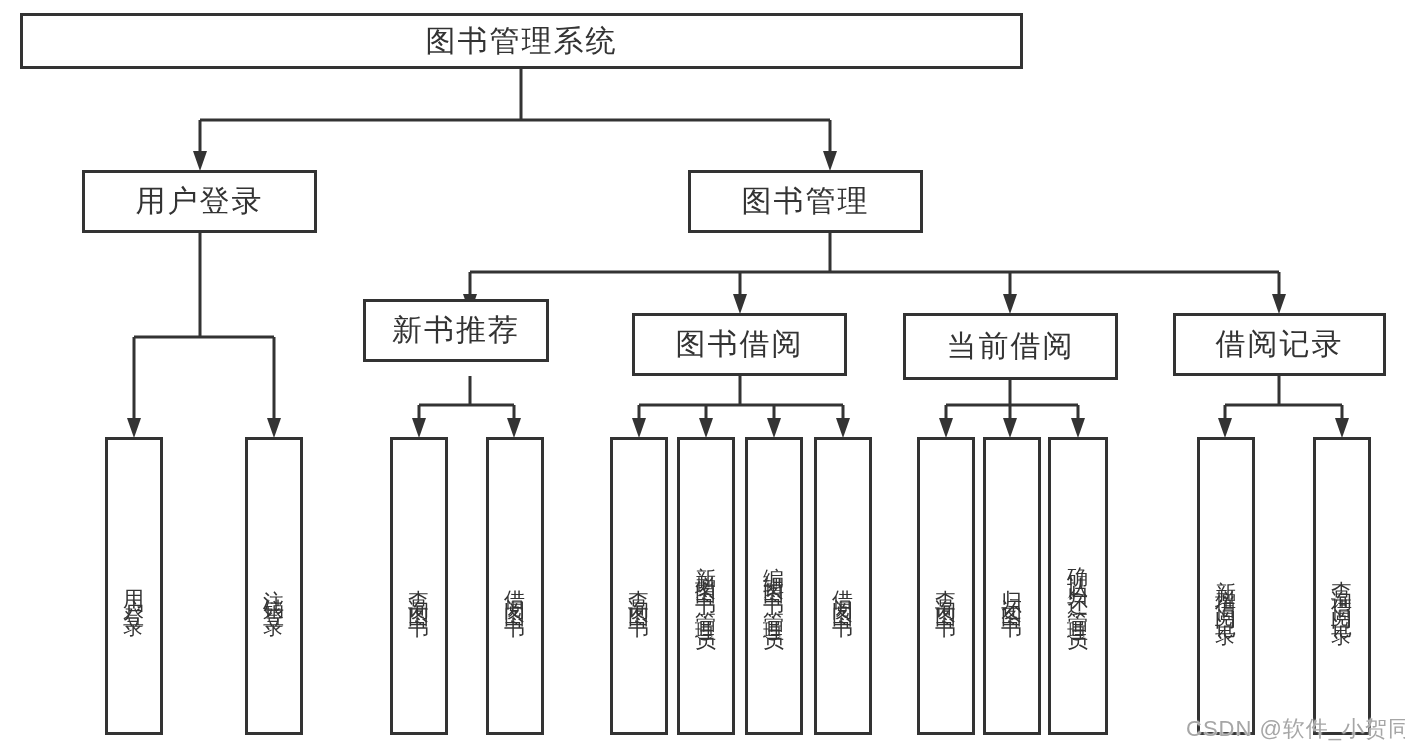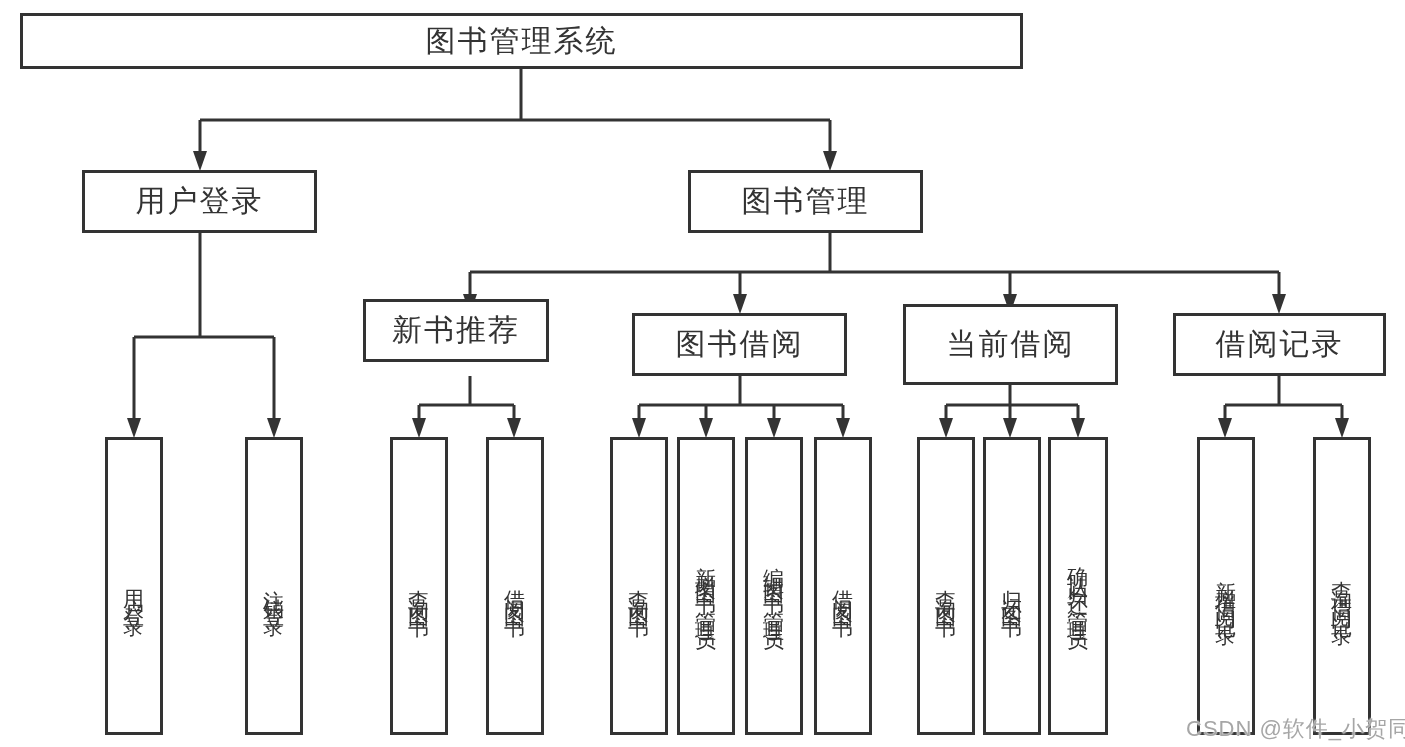--- a/index.html
+++ b/index.html
@@ -114,21 +114,21 @@
   <div class="node hbox" style="left:688px;top:170px;width:235px;height:63px">
     <span>图书管理</span>
   </div>
 
   <div class="node hbox" style="left:363px;top:299px;width:186px;height:63px">
     <span>新书推荐</span>
   </div>
   <div class="node hbox" style="left:632px;top:313px;width:215px;height:63px">
     <span>图书借阅</span>
   </div>
-  <div class="node hbox" style="left:903px;top:304px;width:215px;height:81px">
+  <div class="node hbox" style="left:903px;top:313px;width:215px;height:67px">
     <span>当前借阅</span>
   </div>
   <div class="node hbox" style="left:1173px;top:313px;width:213px;height:63px">
     <span>借阅记录</span>
   </div>
 
   <div class="node vbox" style="left:105px">
     <span class="vtext">用户登录</span>
   </div>
   <div class="node vbox" style="left:245px">

